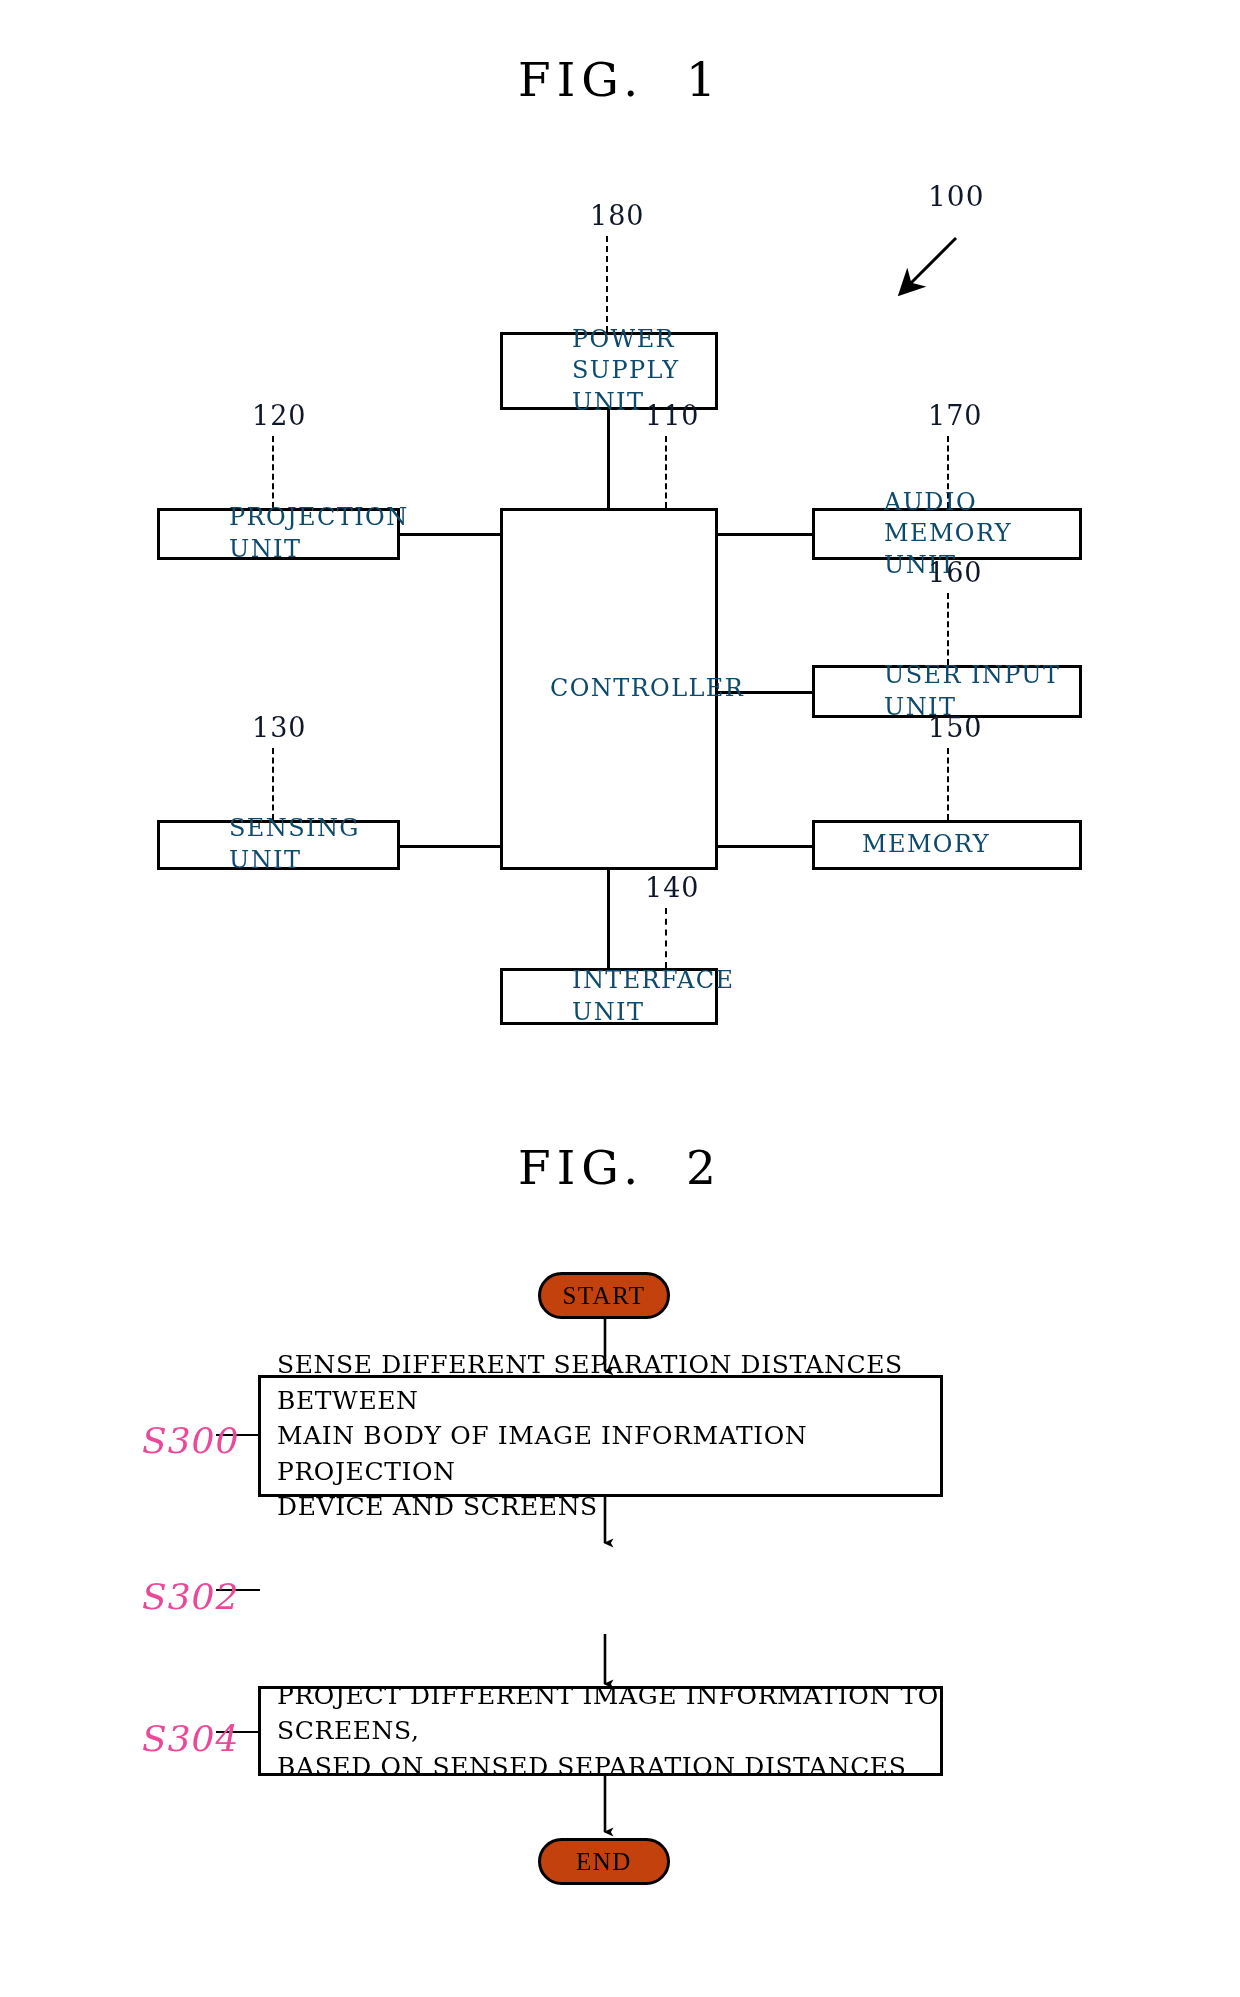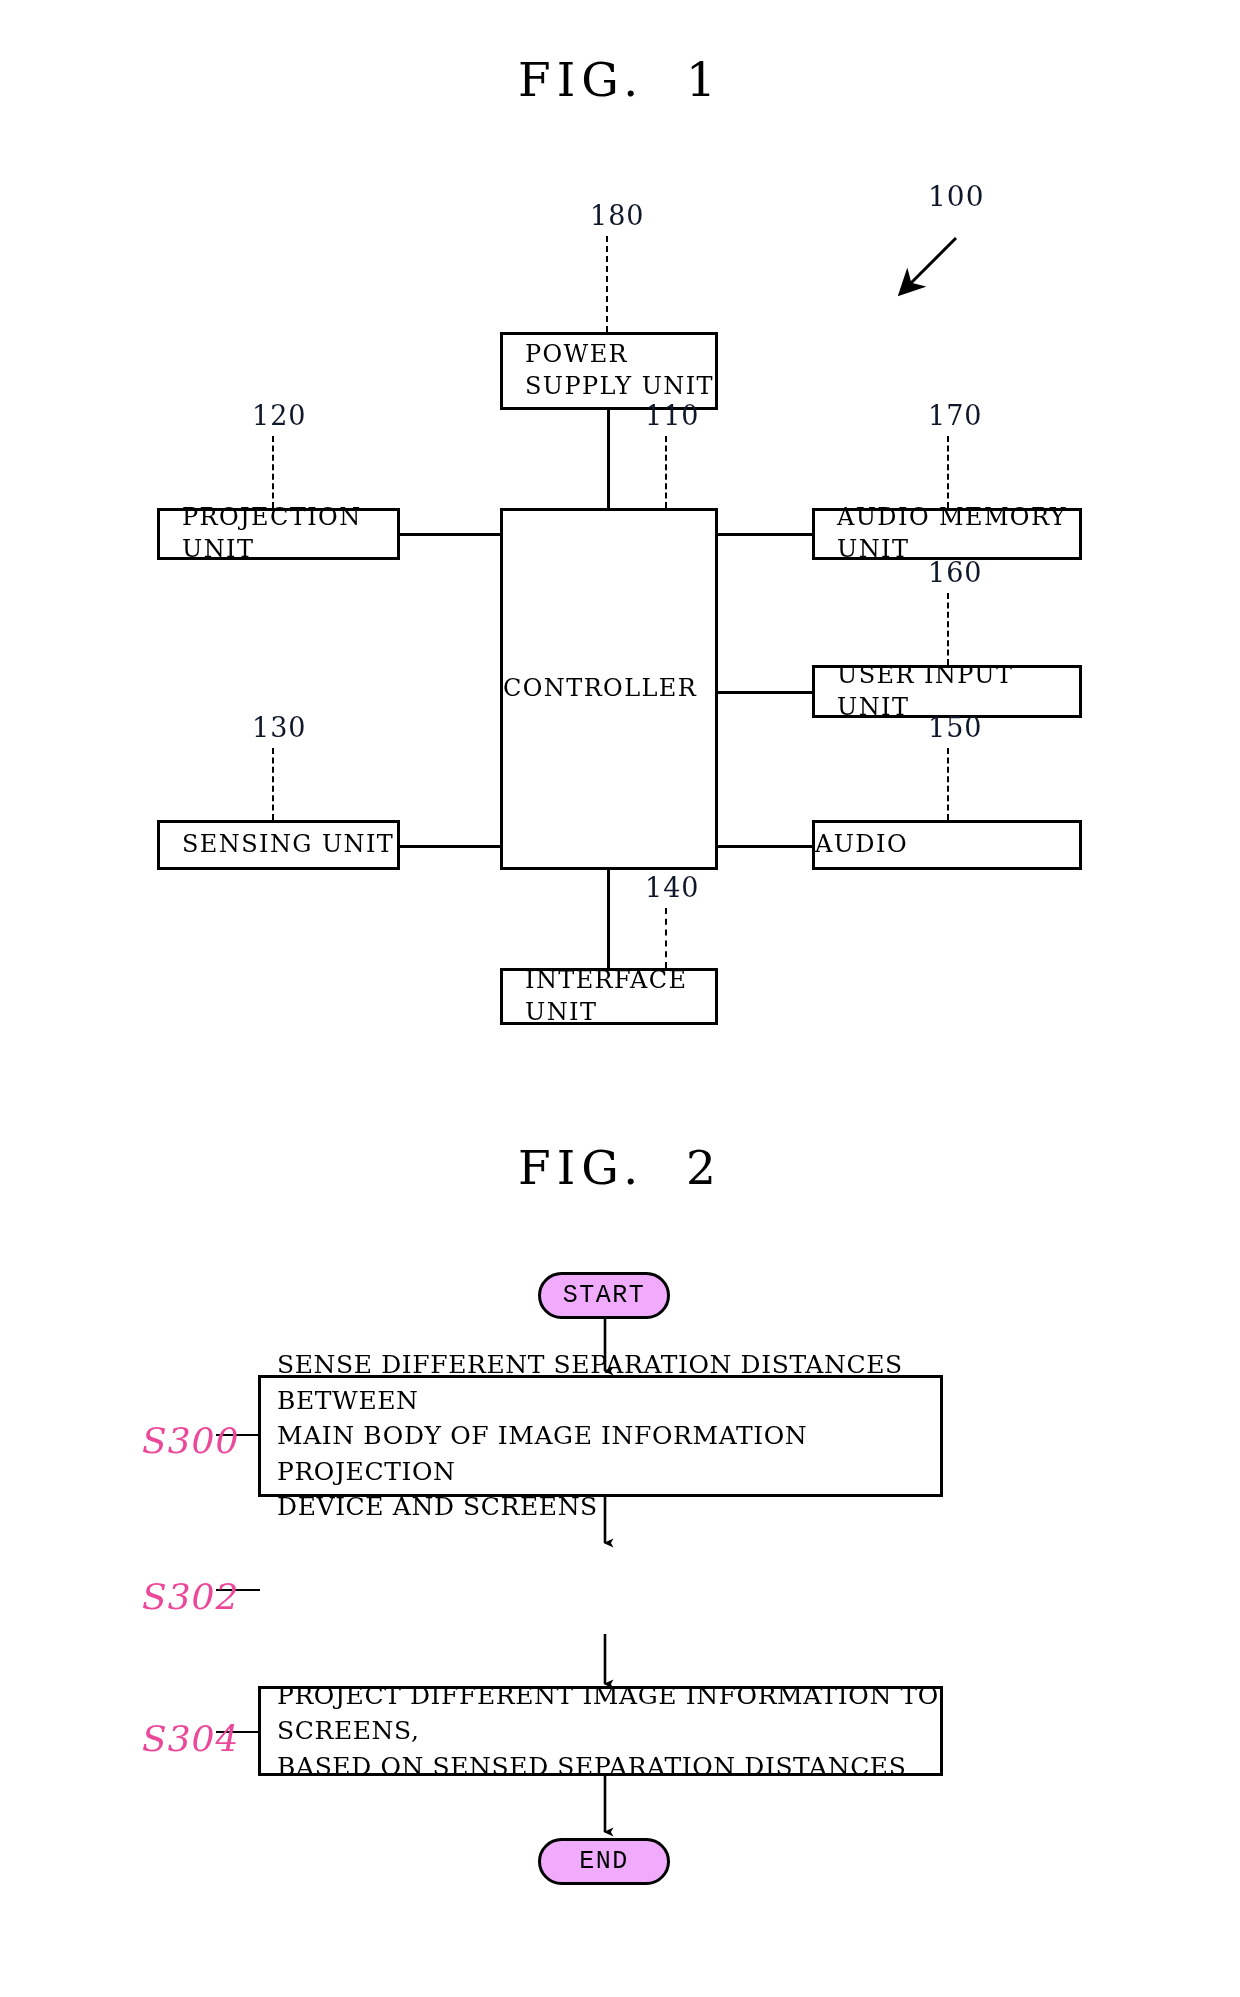--- a/index.html
+++ b/index.html
@@ -37,22 +37,23 @@
 
   
   .box {
     position: absolute;
     box-sizing: border-box;
     border: 3px solid #000;
     background: #fff;
     display: flex;
     align-items: center;
     font-family: "DejaVu Serif", "Liberation Serif", serif;
-    color: #000000;
+    color: #0c4a6e;
     z-index: 5;
+    padding-left: 47px;
   }
   .box.center { justify-content: flex-start; }
   .box .box-label {
     font-size: 24px;
     letter-spacing: 1.4px;
     line-height: 1.32;
     white-space: pre-line;
     text-align: left;
   }
   .box.center .box-label { text-align: center; }
@@ -101,25 +102,25 @@
     position: absolute;
     z-index: 6;
   }
 
   
   .stadium {
     position: absolute;
     box-sizing: border-box;
     border: 3px solid #000;
     border-radius: 999px;
-    background: #f0abfc;
+    background: #c2410c;
     display: flex;
     align-items: center;
     justify-content: center;
-    font-family: Liberation Mono, monospace;
+    font-family: Liberation Serif, serif;
     font-size: 25px;
     letter-spacing: 1.5px;
     color: #000;
     z-index: 5;
   }
   .flow-box {
     position: absolute;
     box-sizing: border-box;
     border: 3px solid #000;
     background: #fff;
@@ -208,21 +209,21 @@
   <div class="lead-v" style="left:272px; top:748px; height:72px;"></div>
 
   <div class="box bx-unit" style="left:157px; top:820px; width:243px; height:50px;">
     <span class="box-label">SENSING UNIT</span>
   </div>
 
   <div class="ref-num" style="left:928px; top:712px;">150</div>
   <div class="lead-v" style="left:947px; top:748px; height:72px;"></div>
 
   <div class="box center" style="left:812px; top:820px; width:270px; height:50px;">
-    <span class="box-label">AUDIO</span>
+    <span class="box-label">MEMORY</span>
   </div>
 
   <div class="ref-num" style="left:645px; top:872px;">140</div>
   <div class="lead-v" style="left:665px; top:908px; height:60px;"></div>
 
   <div class="box bx-unit" style="left:500px; top:968px; width:218px; height:57px;">
     <span class="box-label">INTERFACE UNIT</span>
   </div>
 
   <div class="line-h" style="left:400px; top:533px; width:100px;"></div>

